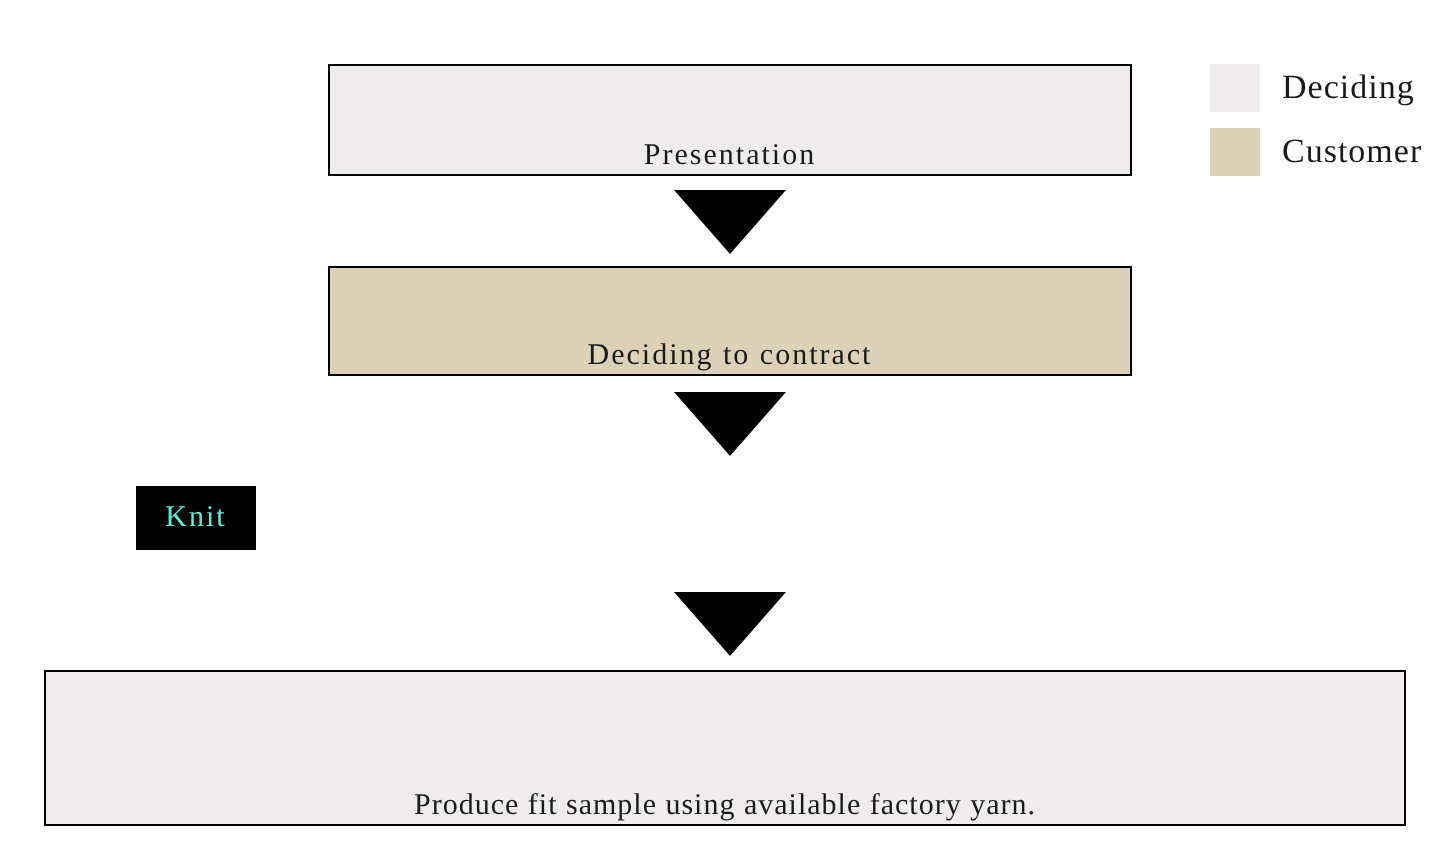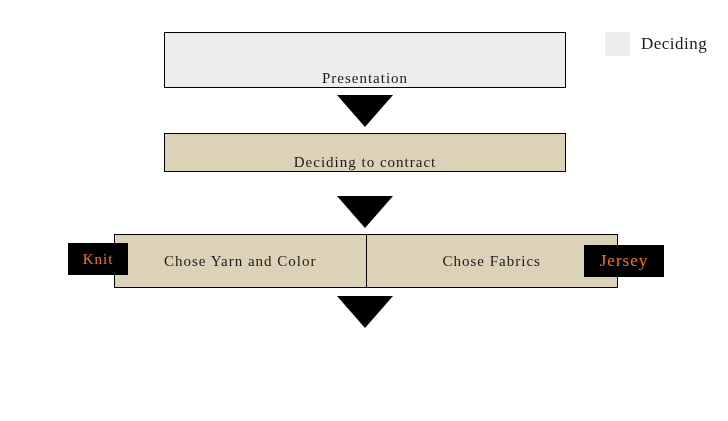--- a/index.html
+++ b/index.html
@@ -17,42 +17,42 @@
     position: absolute;
     border: 1.5px solid #000;
     display: flex;
     align-items: flex-end;
     justify-content: center;
     font-size: 15px;
     letter-spacing: 1px;
     text-align: center;
   }
   #box-presentation { left: 164px; top: 32px;  width: 402px; height: 56px; }
-  #box-deciding     { left: 164px; top: 133px; width: 402px; height: 39px; }
+  #box-deciding     { left: 164px; top: 133px; width: 402px; height: 55px; }
   #box-choose       { left: 114px; top: 234px; width: 504px; height: 54px; padding: 0; align-items: stretch; }
   #box-produce      { left: 22px;  top: 335px; width: 681px; height: 78px; letter-spacing: 0.5px; }
 
   .cell { flex: 1; display: flex; align-items: center; justify-content: center; }
   .cell.left { border-right: 1.5px solid #000; }
 
   .arrow {
     position: absolute;
     width: 0; height: 0;
     border-left: 28px solid transparent;
     border-right: 28px solid transparent;
     border-top: 32px solid #000;
   }
   #arrow-1 { left: 337px; top: 95px; }
   #arrow-2 { left: 337px; top: 196px; }
   #arrow-3 { left: 337px; top: 296px; }
 
   .tag {
     position: absolute;
     background: #000;
-    color: #f97316;
+    color: #5eead4;
     display: flex;
     align-items: center;
     justify-content: center;
     letter-spacing: 1px;
   }
   #tag-knit   { left: 68px;  top: 243px; width: 60px; height: 32px; font-size: 15px; }
   #tag-jersey { left: 584px; top: 245px; width: 80px; height: 32px; font-size: 17px; }
 
   .legend { position: absolute; left: 605px; top: 32px; }
   .legend-row { display: flex; align-items: center; margin-bottom: 8px; height: 24px; }
@@ -69,39 +69,35 @@
   </div>
 
   <div class="arrow" id="arrow-1"></div>
 
   <div class="step-box" id="box-deciding" style="background-color: rgb(220, 210, 184);">
     <span>Deciding to contract</span>
   </div>
 
   <div class="arrow" id="arrow-2"></div>
 
-  <div class="step-box" id="box-choose" style="background-color: rgb(220, 210, 184);">
-    <div class="cell left">
-      <span>Chose Yarn and Color</span>
-    </div>
-    <div class="cell">
-      <span>Chose Fabrics</span>
-    </div>
-  </div>
 
   <div class="tag" id="tag-knit">
     <span>Knit</span>
   </div>
-  <div class="tag" id="tag-jersey">
-    <span>Jersey</span>
-  </div>
 
   <div class="arrow" id="arrow-3"></div>
 
+  <div class="step-box" id="box-produce" style="background-color: rgb(239, 236, 237);">
+    <span>Produce fit sample using available factory yarn.</span>
+  </div>
 
   <div class="legend">
     <div class="legend-row">
       <span class="swatch" style="background-color: rgb(239, 236, 237);"></span>
       <span class="legend-label">Deciding</span>
     </div>
+    <div class="legend-row">
+      <span class="swatch" style="background-color: rgb(220, 210, 184);"></span>
+      <span class="legend-label">Customer</span>
+    </div>
   </div>
 
 </div>
 
 </body></html>

